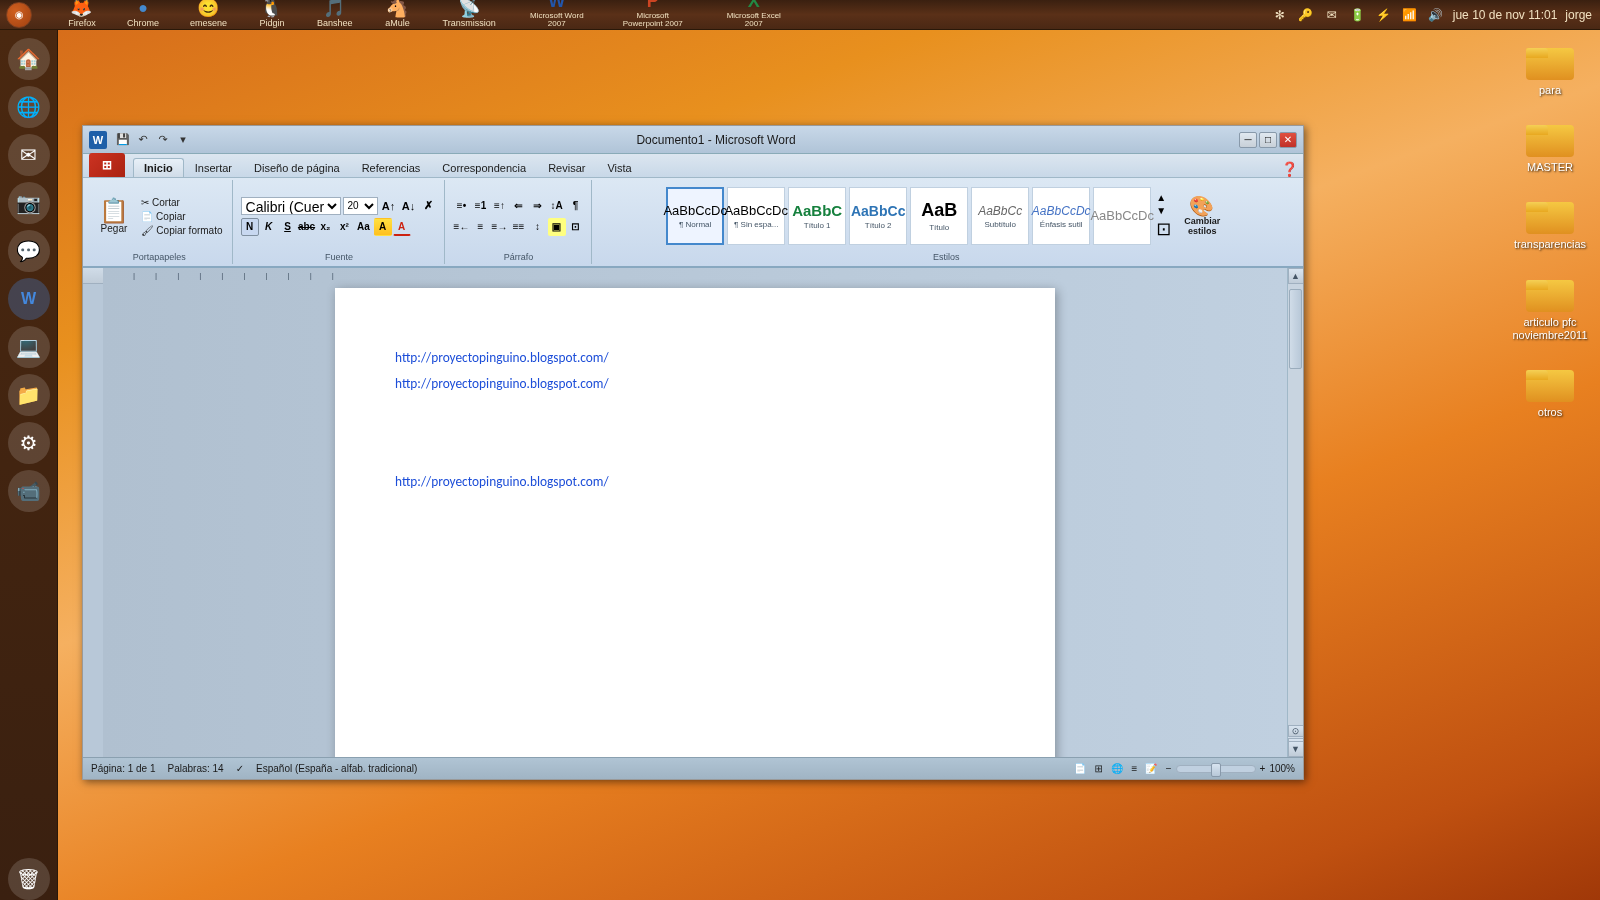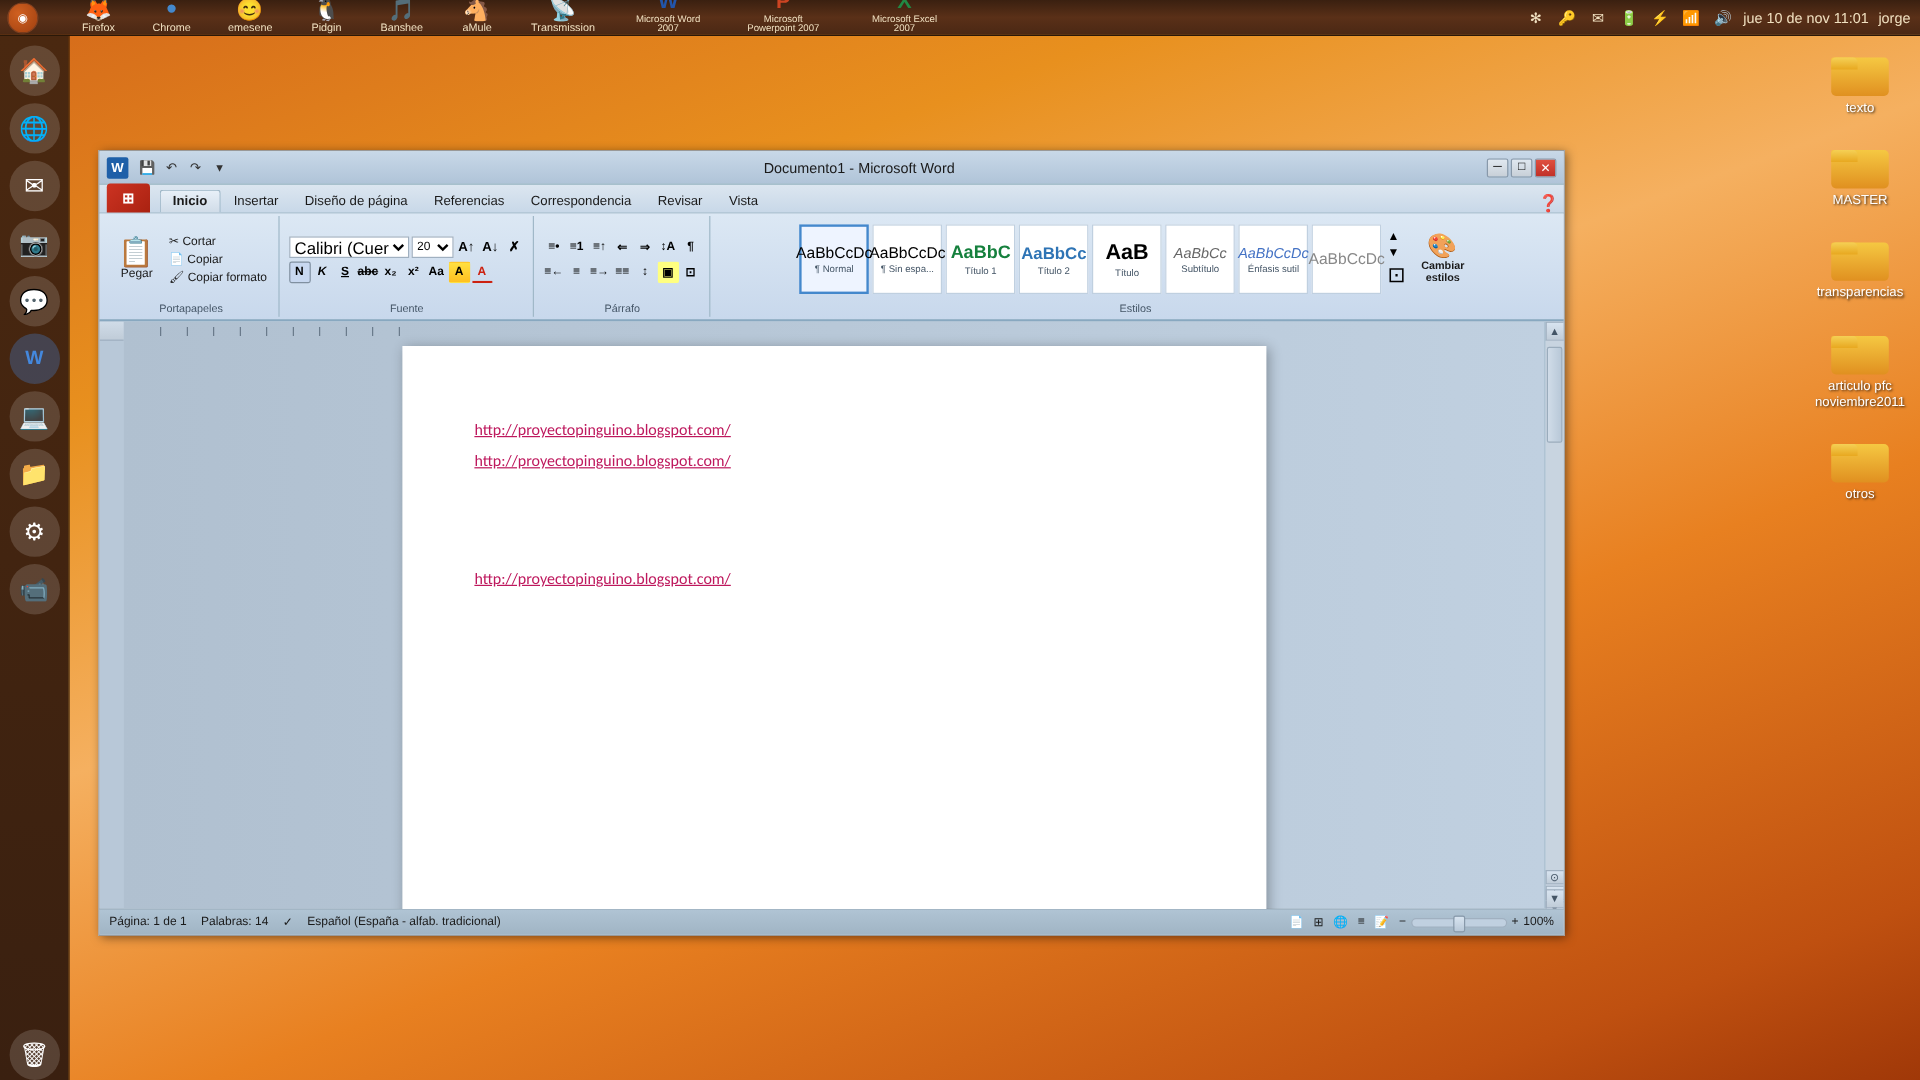--- a/index.html
+++ b/index.html
@@ -376,22 +376,21 @@
       min-height: 500px;
       background: white;
       box-shadow: 2px 2px 10px rgba(0,0,0,0.3);
       padding: 60px 70px 60px 60px;
       font-family: Calibri, Arial, sans-serif;
       font-size: 11pt;
       color: #1a1a1a;
       position: relative;
     }
     .doc-link {
-      color: #be185d;
-      text-decoration: underline;
+      color: #1d4ed8;
       font-size: 10pt;
     }
     .doc-title {
       font-size: 22pt;
       font-weight: bold;
       margin: 12px 0 16px 0;
     }
     .doc-para {
       font-size: 10pt;
       margin: 8px 0;
@@ -566,21 +565,21 @@
 </div>
 
 <div class="desktop-icons">
 
 
   <div class="desktop-icon">
     <div style="width:48px;height:40px;position:relative;">
       <div style="position:absolute;bottom:0;left:0;right:0;height:32px;background:linear-gradient(to bottom,#f5c842,#e09020);border-radius:2px 4px 4px 4px;"></div>
       <div style="position:absolute;top:8px;left:0;width:22px;height:10px;background:linear-gradient(to bottom,#f5d055,#e8a820);border-radius:4px 4px 0 0;"></div>
     </div>
-    <span class="desktop-icon-label">texto</span>
+    <span class="desktop-icon-label">para</span>
   </div>
 
   <div class="desktop-icon">
     <div style="width:48px;height:40px;position:relative;">
       <div style="position:absolute;bottom:0;left:0;right:0;height:32px;background:linear-gradient(to bottom,#f5c842,#e09020);border-radius:2px 4px 4px 4px;"></div>
       <div style="position:absolute;top:8px;left:0;width:22px;height:10px;background:linear-gradient(to bottom,#f5d055,#e8a820);border-radius:4px 4px 0 0;"></div>
     </div>
     <span class="desktop-icon-label">MASTER</span>
   </div>
 

